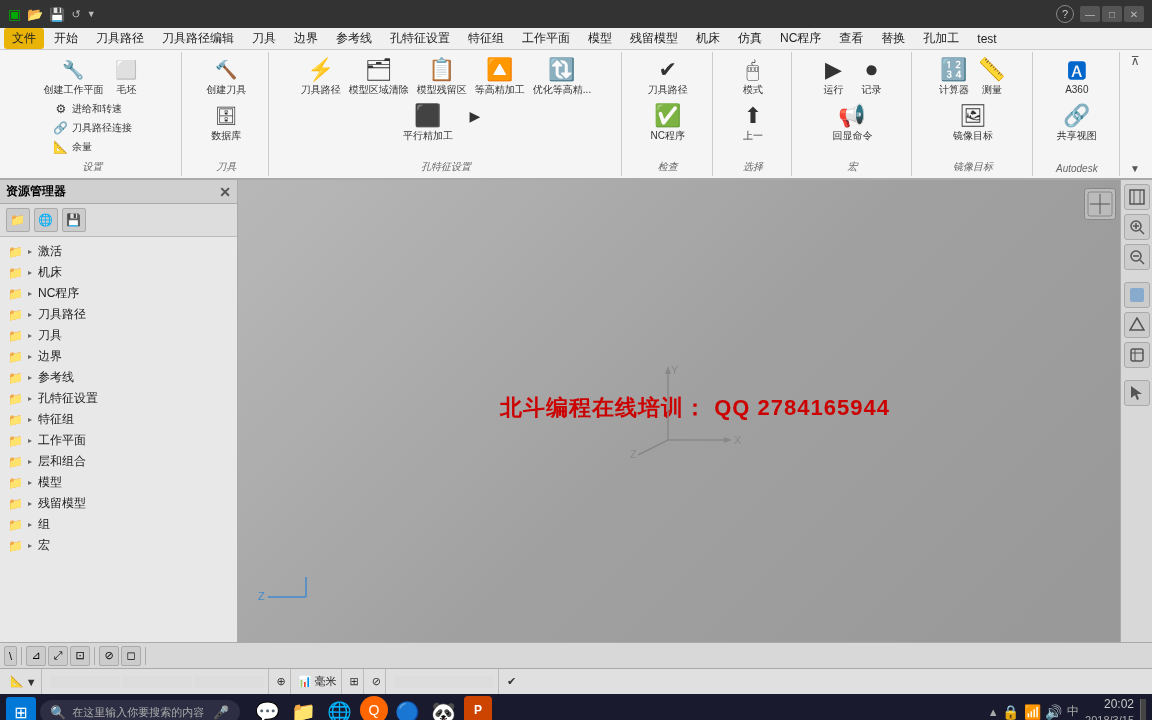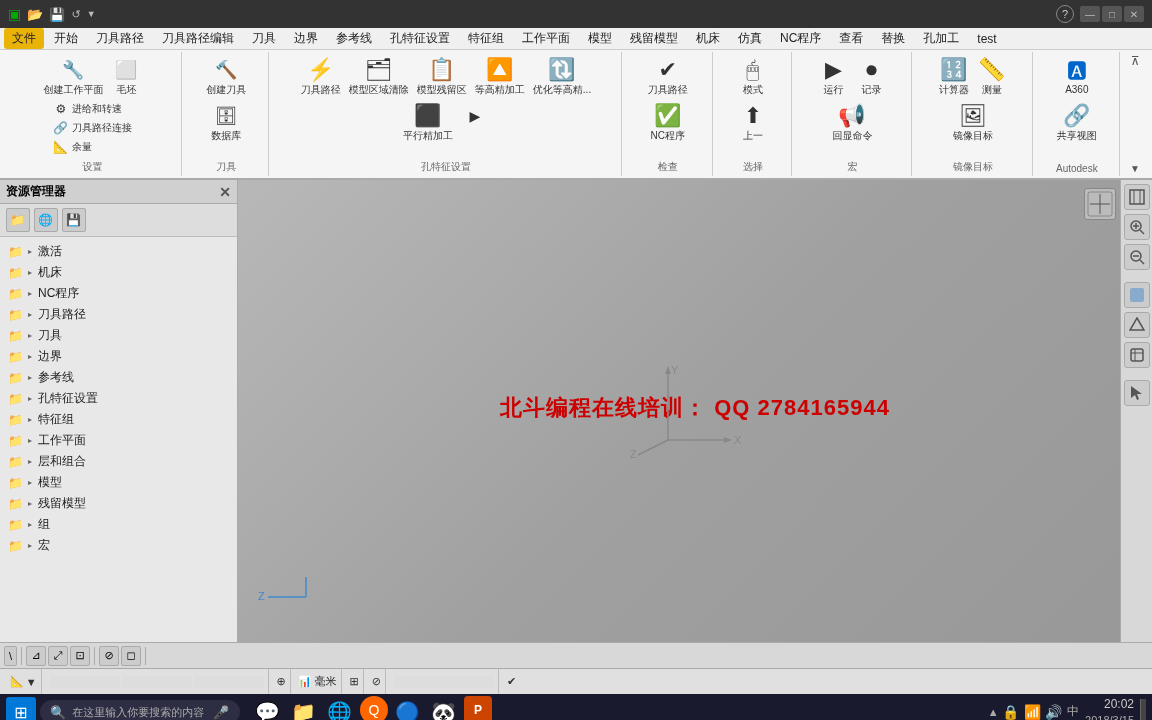--- a/index.html
+++ b/index.html
@@ -60,20 +60,21 @@
       padding: 2px 6px;
       min-width: 60px;
     }
     .ribbon-group:last-child { border-right: none; }
     .ribbon-group-label {
       font-size: 10px;
       color: #666;
       margin-top: auto;
       padding-top: 4px;
       text-align: center;
+      font-style: italic;
     }
     .ribbon-icons {
       display: flex;
       flex-direction: row;
       gap: 2px;
       flex-wrap: wrap;
       justify-content: center;
     }
     .ribbon-btn {
       display: flex;

